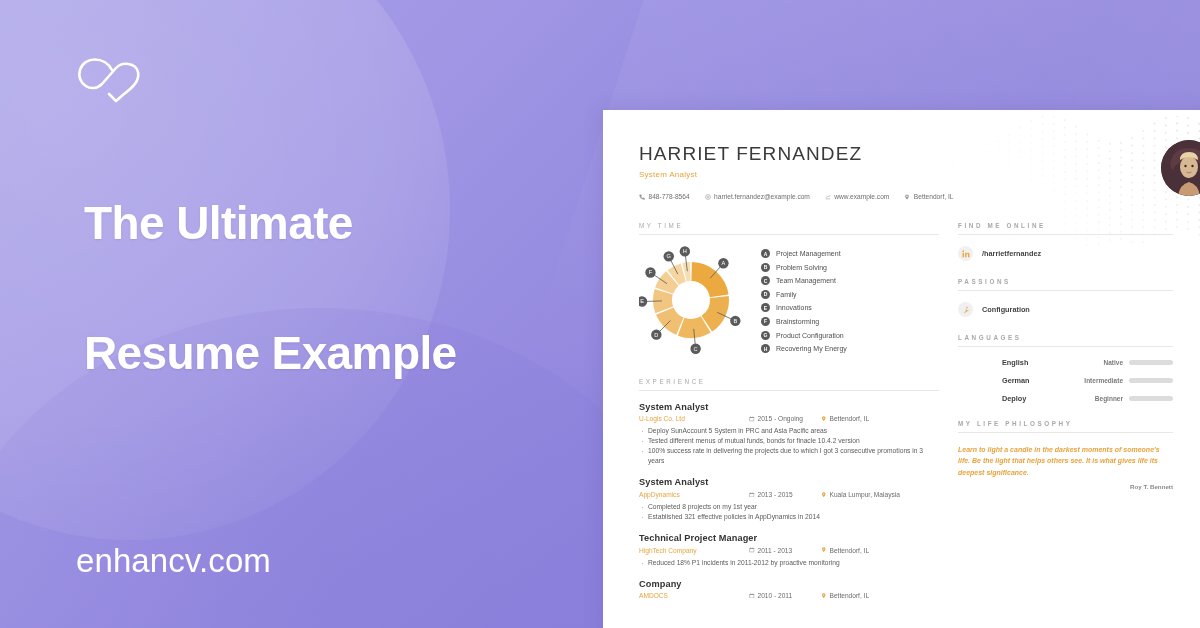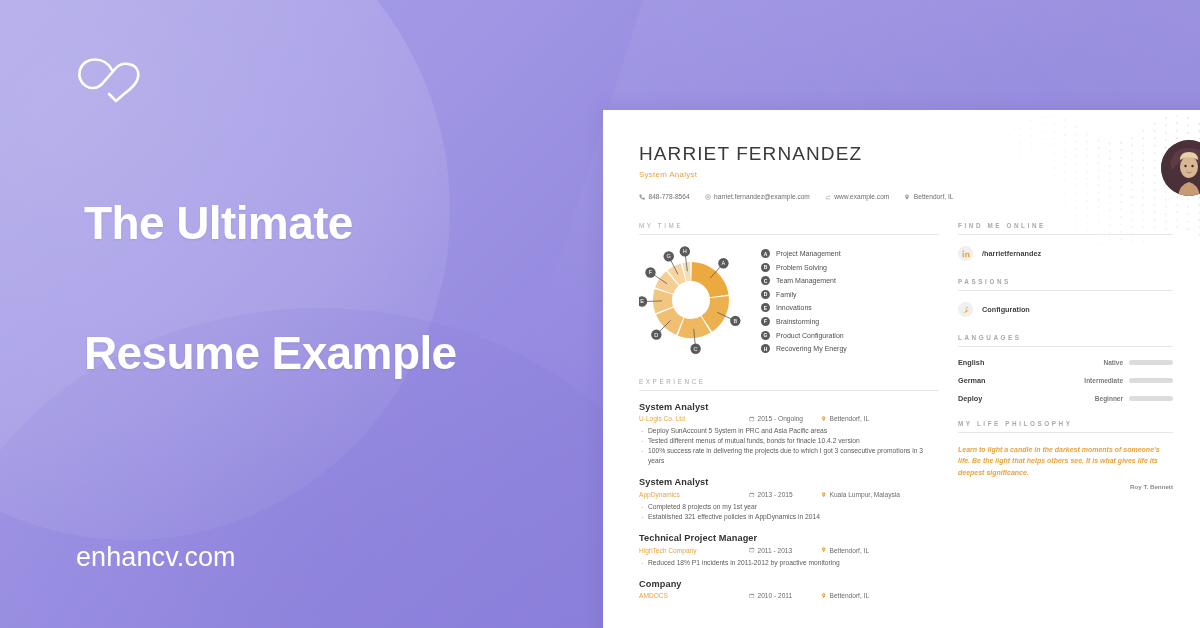--- a/index.html
+++ b/index.html
@@ -40,21 +40,21 @@
   .headline {
     position:absolute; left:84px;
     color:#ffffff; font-weight:bold;
     font-size:46px; letter-spacing:-0.6px;
     text-shadow:0 1px 2px rgba(90,78,170,0.18);
   }
   #headline-line1 { top:196px; }
   #headline-line2 { top:326px; }
   #site-url {
     position:absolute; left:76px; top:542px;
-    color:#ffffff; font-size:27px; letter-spacing:0.1px;
+    color:#ffffff; font-size:33px; letter-spacing:0.1px;
   }
 
   
   #resume-card {
     position:absolute; left:603px; top:110px;
     width:640px; height:560px;
     background:#ffffff;
     box-shadow:-3px -2px 16px rgba(70,55,140,0.13);
     overflow:hidden;
     font-size:7px; color:#4b4b4b;
@@ -124,21 +124,21 @@
 
   
   .rblock { margin-bottom:17px; }
   .online-row, .passion-row { display:flex; align-items:center; gap:9px; margin-bottom:10px; }
   .round-icon {
     width:15px; height:15px; border-radius:50%; background:#f0f0f0;
     display:flex; align-items:center; justify-content:center; flex:none;
   }
   .online-label, .passion-label { font-size:7.3px; color:#444; }
 
-  .lang-row { display:flex; align-items:center; margin-bottom:9px; }
+  .lang-row { display:flex; align-items:center; margin-bottom:9px;margin-left:44px; }
   .lang-name { font-size:7.3px; color:#3f3f3f; flex:1; }
   .lang-level { font-size:6.5px; color:#7a7a7a; margin-right:6px; white-space:nowrap; }
   .lang-bar { width:44px; height:4.5px; border-radius:3px; background:#dcdcdc; flex:none; overflow:hidden; }
   .lang-fill { height:100%; border-radius:3px; background:#eca93f; }
 
   #philosophy-quote {
     font-size:7px; color:#e8a33d; font-style:italic; line-height:1.62;
   }
   #philosophy-author {
     font-size:6.2px; color:#8a8a8a; text-align:right; margin-top:5px;

